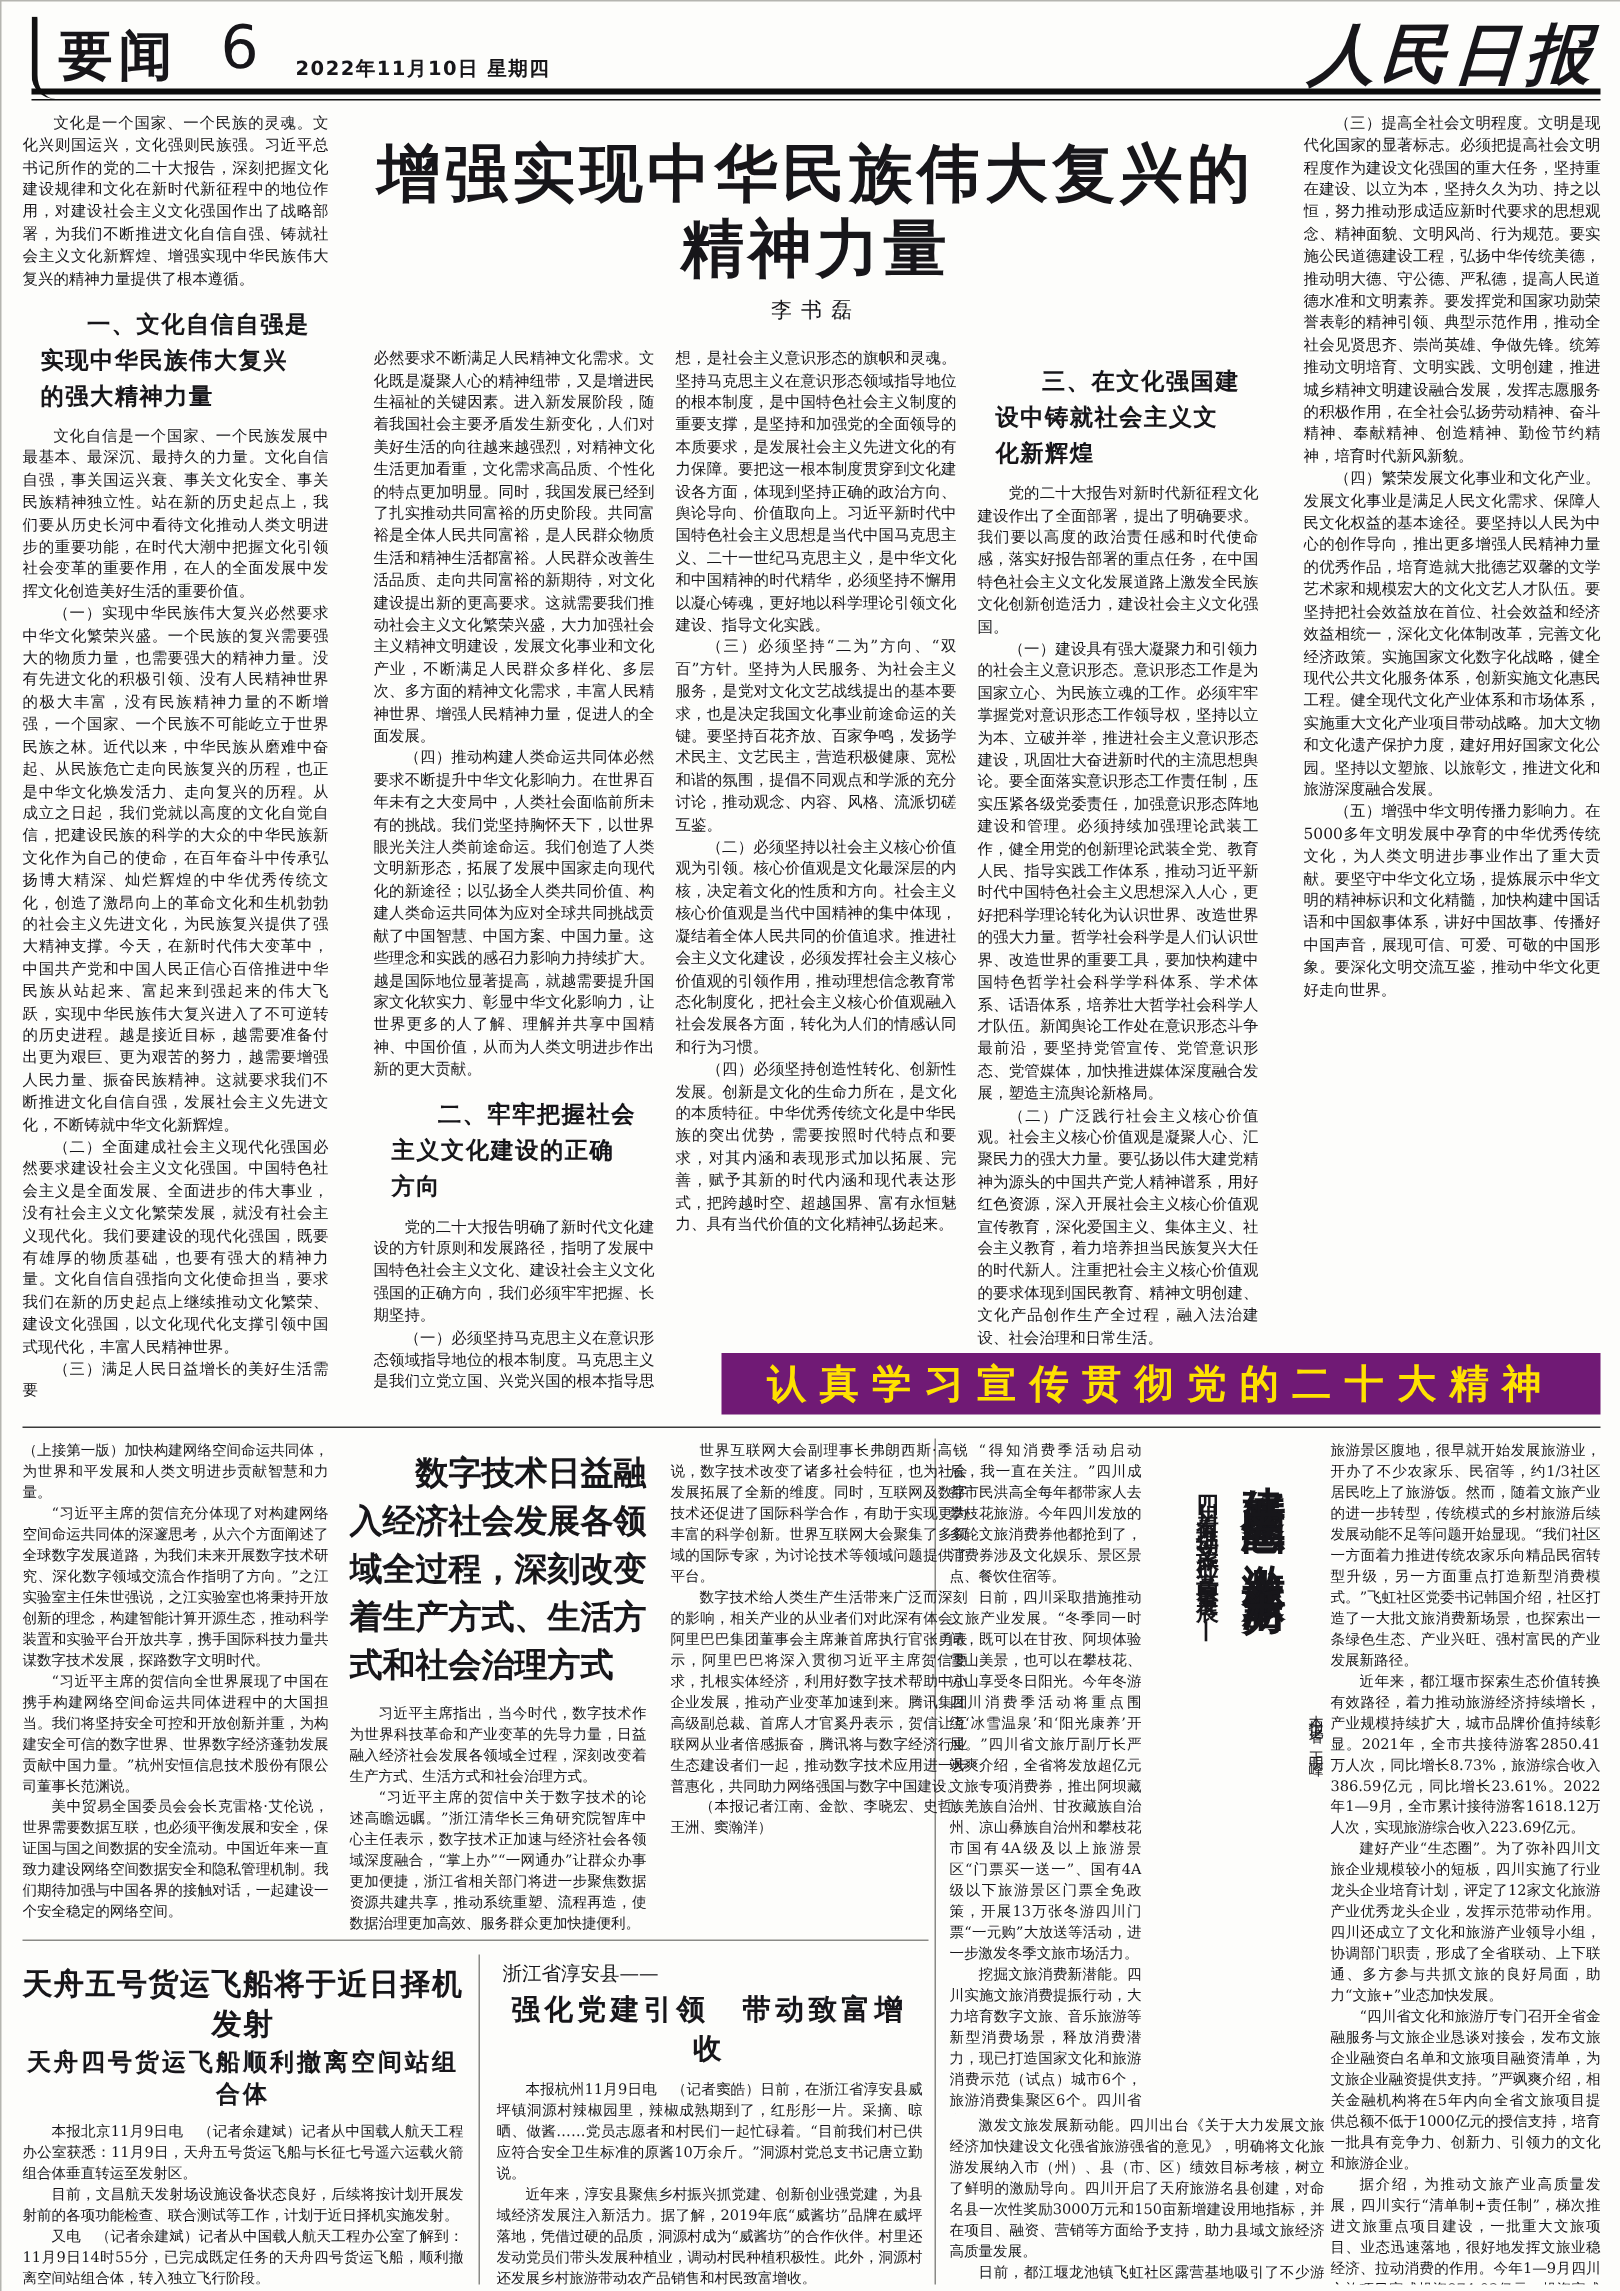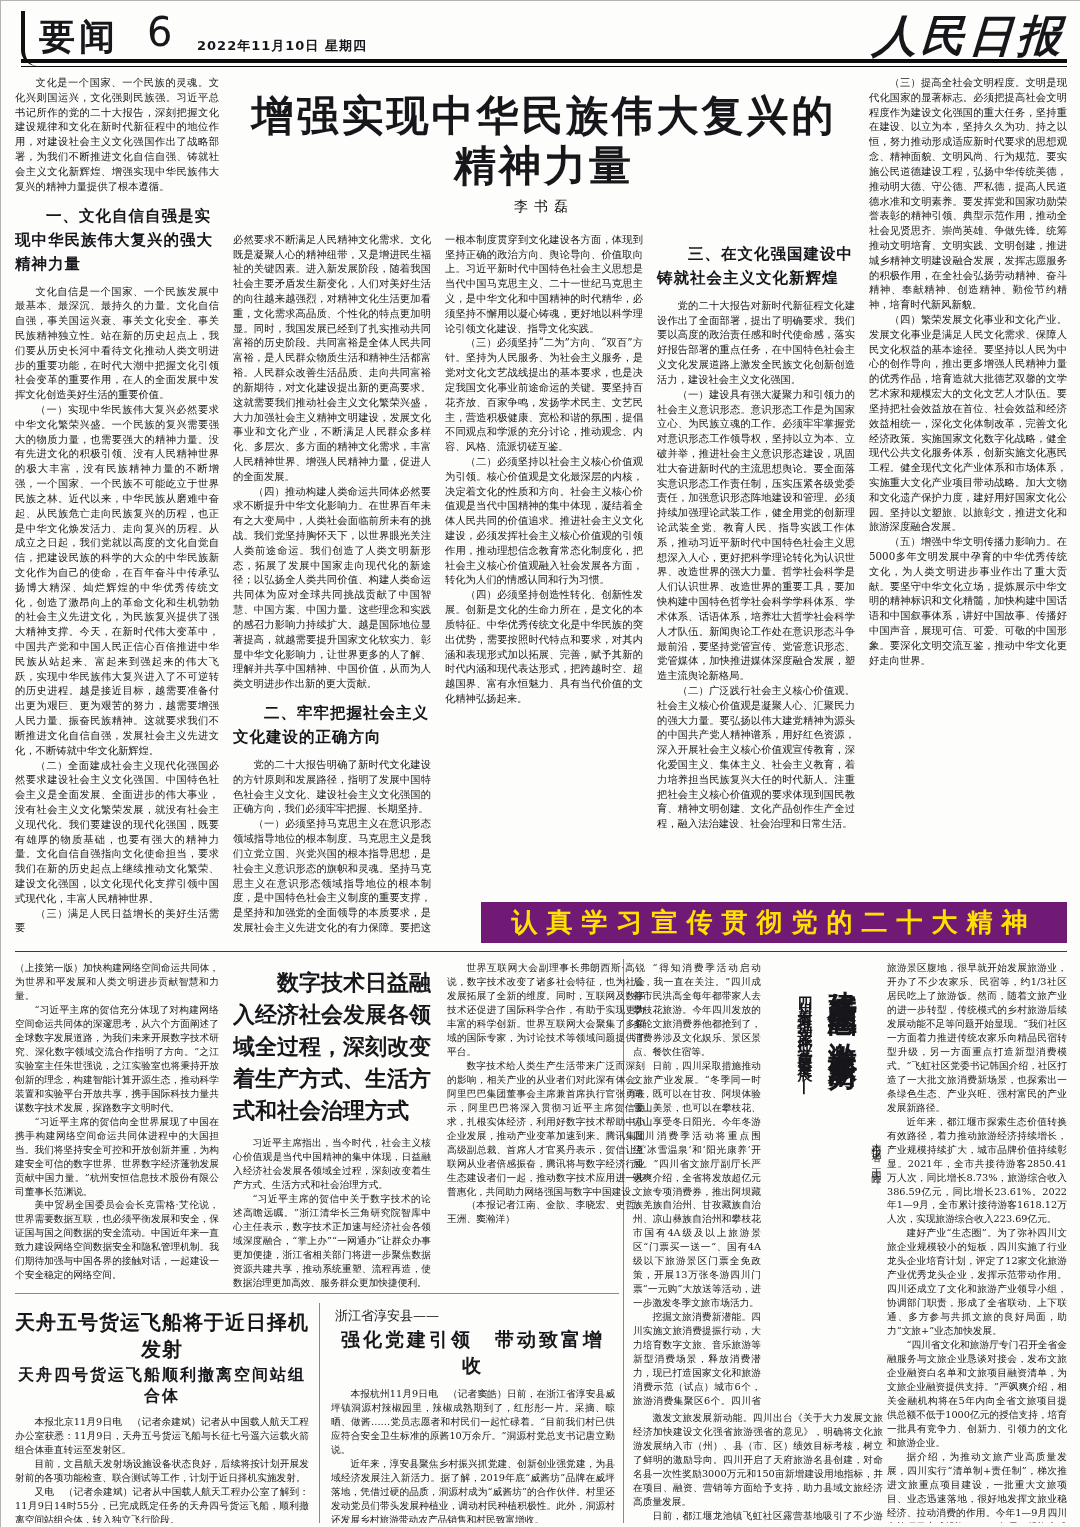--- a/index.html
+++ b/index.html
@@ -13,33 +13,33 @@
         border-left:4px solid #111;border-bottom-left-radius:16px;text-align:right;}
   .hdr-num{position:absolute;left:146px;top:8px;font-family:"DejaVu Sans","Liberation Sans",sans-serif;
         font-size:40px;font-weight:400;}
   .hdr-date{position:absolute;left:196px;top:36px;font-family:"DejaVu Sans","Liberation Sans",sans-serif;
         font-size:13px;font-weight:700;letter-spacing:1px;}
   .masthead{position:absolute;right:16px;top:6px;font-weight:900;font-size:44px;letter-spacing:4px;
         font-style:italic;transform:skewX(-3deg);}
   .hdr-rule{position:absolute;left:20px;right:14px;top:58px;height:4px;background:#0d0d0d;}
   .hdr-rule2{position:absolute;left:20px;right:14px;top:65px;height:1px;background:#0d0d0d;}
   
-  .main-article{position:absolute;left:14px;top:74px;width:1052px;height:866px;display:flex;gap:14px;overflow:hidden;}
+  .main-article{position:absolute;left:14px;top:74px;width:1052px;height:866px;display:flex;gap:30px;overflow:hidden;}
   .m-col1{width:204px;overflow:hidden;}
   .m-col5{width:198px;overflow:hidden;}
   .m-mid{flex:1;display:flex;flex-direction:column;overflow:hidden;}
   .headline{margin:16px 0 4px;text-align:center;font-family:"DejaVu Sans","Liberation Sans",sans-serif;
         font-weight:900;font-size:42px;letter-spacing:3px;line-height:1.2;}
   .author{text-align:center;font-size:14px;margin:2px 0 16px;letter-spacing:6px;}
   .midcols{flex:1;column-count:3;column-gap:14px;column-fill:auto;overflow:hidden;}
   .para{margin:0;font-size:10.3px;line-height:1.44;text-align:justify;text-indent:2em;}
   .para.noindent{text-indent:0;}
   .lead{font-weight:400;}
   .sec-h{font-family:"DejaVu Sans","Liberation Sans",sans-serif;font-weight:900;font-size:15.5px;
-        line-height:1.55;margin:10px 0 8px;text-indent:2em;letter-spacing:1px;}
+        line-height:1.55;margin:10px 12px 8px;text-indent:2em;letter-spacing:1px;}
   .col-break{break-before:column;}
   
   .banner{position:absolute;left:480px;top:901px;width:586px;height:41px;display:flex;align-items:center;
         justify-content:center;z-index:6;font-family:"DejaVu Sans","Liberation Sans",sans-serif;
         font-weight:900;font-size:26px;letter-spacing:9px;}
   
   .rule-h1{position:absolute;left:14px;right:14px;top:950px;height:1px;background:#3a3a3a;}
   .rule-v1{position:absolute;left:622px;top:958px;height:564px;width:1px;background:#8a8a86;}
   .rule-h2{position:absolute;left:14px;top:1292px;width:604px;height:1px;background:#8a8a86;}
   .rule-v2{position:absolute;left:318px;top:1302px;height:220px;width:1px;background:#8a8a86;}
@@ -145,21 +145,21 @@
         <p class="para noindent"><b class="lead">（上接第一版）</b>加快构建网络空间命运共同体，为世界和平发展和人类文明进步贡献智慧和力量。</p>
         <p class="para">“习近平主席的贺信充分体现了对构建网络空间命运共同体的深邃思考，从六个方面阐述了全球数字发展道路，为我们未来开展数字技术研究、深化数字领域交流合作指明了方向。”之江实验室主任朱世强说，之江实验室也将秉持开放创新的理念，构建智能计算开源生态，推动科学装置和实验平台开放共享，携手国际科技力量共谋数字技术发展，探路数字文明时代。</p>
         <p class="para">“习近平主席的贺信向全世界展现了中国在携手构建网络空间命运共同体进程中的大国担当。我们将坚持安全可控和开放创新并重，为构建安全可信的数字世界、世界数字经济蓬勃发展贡献中国力量。”杭州安恒信息技术股份有限公司董事长范渊说。</p>
         <p class="para">美中贸易全国委员会会长克雷格·艾伦说，世界需要数据互联，也必须平衡发展和安全，保证国与国之间数据的安全流动。中国近年来一直致力建设网络空间数据安全和隐私管理机制。我们期待加强与中国各界的接触对话，一起建设一个安全稳定的网络空间。</p>
       </div>
   </div>
 
   <div class="blk dig-b">
     <div class="dig-h">数字技术日益融入经济社会发展各领域全过程，深刻改变着生产方式、生活方式和社会治理方式</div>
     <div>
-        <p class="para">习近平主席指出，当今时代，社会主义核心价值观是当代中国精神的集中体现，日益融入经济社会发展各领域全过程，深刻改变着生产方式、生活方式和社会治理方式。</p>
+        <p class="para">习近平主席指出，当今时代，数字技术作为世界科技革命和产业变革的先导力量，日益融入经济社会发展各领域全过程，深刻改变着生产方式、生活方式和社会治理方式。</p>
         <p class="para">“习近平主席的贺信中关于数字技术的论述高瞻远瞩。”浙江清华长三角研究院智库中心主任表示，数字技术正加速与经济社会各领域深度融合，“掌上办”“一网通办”让群众办事更加便捷，浙江省相关部门将进一步聚焦数据资源共建共享，推动系统重塑、流程再造，使数据治理更加高效、服务群众更加快捷便利。</p>
       </div>
   </div>
   <div class="blk dig-c">
     <div>
         <p class="para">世界互联网大会副理事长弗朗西斯·高锐说，数字技术改变了诸多社会特征，也为社会发展拓展了全新的维度。同时，互联网及数字技术还促进了国际科学合作，有助于实现更为丰富的科学创新。世界互联网大会聚集了多领域的国际专家，为讨论技术等领域问题提供了平台。</p>
         <p class="para">数字技术给人类生产生活带来广泛而深刻的影响，相关产业的从业者们对此深有体会。阿里巴巴集团董事会主席兼首席执行官张勇表示，阿里巴巴将深入贯彻习近平主席贺信要求，扎根实体经济，利用好数字技术帮助中小企业发展，推动产业变革加速到来。腾讯集团高级副总裁、首席人才官奚丹表示，贺信让互联网从业者倍感振奋，腾讯将与数字经济行业生态建设者们一起，推动数字技术应用进一步普惠化，共同助力网络强国与数字中国建设。</p>
         <p class="para"><b class="lead">（本报记者江南、金歆、李晓宏、史哲、王洲、窦瀚洋）</b></p>
       </div>
   </div>

